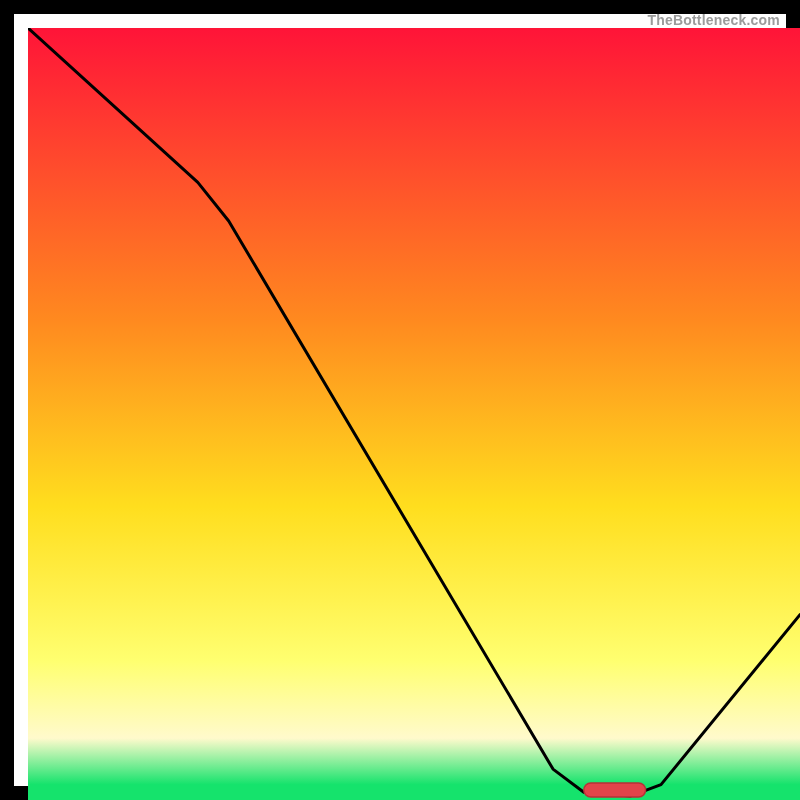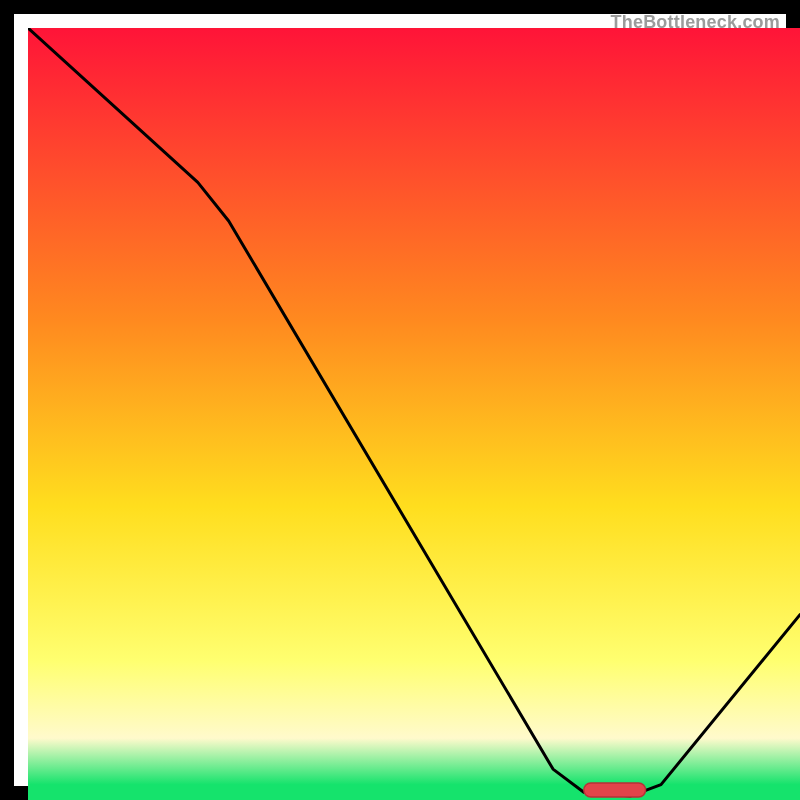--- a/index.html
+++ b/index.html
@@ -30,21 +30,21 @@
   }
   svg {
     position: absolute;
     left: 0;
     top: 0;
   }
   .watermark {
     position: absolute;
     top: -2px;
     right: 6px;
-    font-size: 18px;
+    font-size: 14px;
     font-weight: 600;
     letter-spacing: 0.2px;
     color: #9b9b9b;
     text-align: right;
     pointer-events: none;
   }
 </style>
 </head>
 <body>
 

